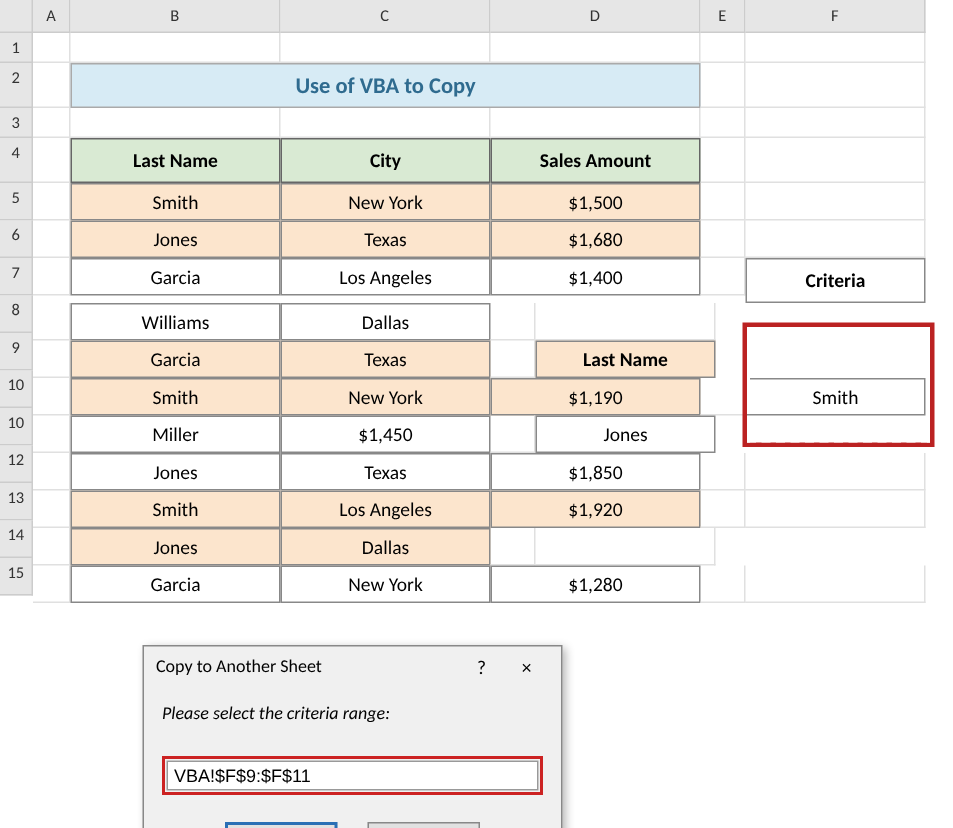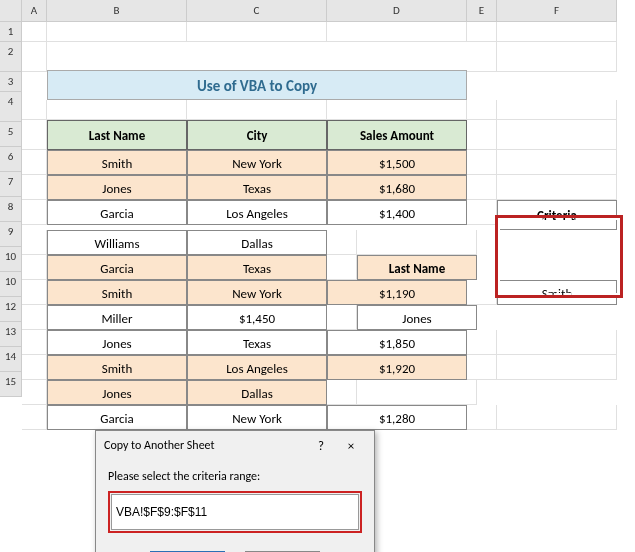--- a/index.html
+++ b/index.html
@@ -15,34 +15,34 @@
 .colhdr { background: #e6e6e6; color: #333; text-align: center; font-size: 11px; border-right: 1px solid #ccc; border-bottom: 1px solid #ccc; line-height: 22px; }
 .colA { width: 25px; }
 .colB { width: 140px; }
 .colC { width: 140px; }
 .colD { width: 140px; }
 .colE { width: 30px; }
 .colF { width: 120px; }
 .grid { position: absolute; left: 22px; top: 22px; }
 .gridrow { display: flex; }
 .cell { height: 20px; border-right: 1px solid #e0e0e0; border-bottom: 1px solid #e0e0e0; }
-.titlecell { background: #d7ebf5; color: #2f6b8f; font-weight: bold; font-size: 15px; text-align: center; line-height: 30px; height: 30px; width: 420px; border: 1px solid #aaa; margin-top: 28px; }
+.titlecell { background: #d7ebf5; color: #2f6b8f; font-weight: bold; font-size: 15px; text-align: center; line-height: 30px; height: 30px; width: 420px; border: 1px solid #aaa; }
 .hdrcell { background: #d9ead3; font-weight: bold; text-align: center; height: 30px; line-height: 30px; border: 1px solid #666; }
 .datacell { text-align: center; height: 25px; line-height: 25px; border: 1px solid #888; }
 .alt { background: #fce5cd; }
 .critbox { height: 30px; line-height: 30px; text-align: center; border: 1px solid #888; font-weight: bold; width: 120px; }
 .crithdr { background: #fce5cd; font-weight: bold; }
 .marquee { position: absolute; border: 3px solid #b22; outline: 2px dashed #fff; outline-offset: -5px; }
 .dialog { position: absolute; left: 95px; top: 430px; width: 280px; background: #f0f0f0; border: 1px solid #888; box-shadow: 2px 2px 6px rgba(0,0,0,.3); font-size: 12px; }
 .dlgtitle { display: flex; align-items: center; height: 28px; padding: 0 8px; }
 .dlgtitle .t { flex: 1; }
 .dlghelp, .dlgclose { width: 30px; text-align: center; font-size: 13px; cursor: default; }
 .dlgbody { padding: 10px 12px; }
-.dlglabel { margin-bottom: 8px; }
-.dlginput { width: 100%; height: 20px; padding: 17px 4px; font-size: 12px; border: 1px solid #999; border-left: 2px solid #b22; border-top: 2px solid #b22; border-right: 2px solid #b22; border-bottom: 2px solid #b22; outline: none; }
+.dlglabel { margin-bottom: 21px; font-style: italic; }
+.dlginput { width: 100%; height: 20px; padding: 1px 4px; font-size: 12px; border: 1px solid #999; border-left: 2px solid #b22; border-top: 2px solid #b22; border-right: 2px solid #b22; border-bottom: 2px solid #b22; outline: none; }
 .inputwrap { border: 2px solid #c22; padding: 1px; }
 .dlgbtns { display: flex; justify-content: center; gap: 20px; padding: 8px 0 12px; position: relative; }
 .dlgbtn { width: 75px; height: 22px; background: #e1e1e1; border: 1px solid #888; font-size: 12px; cursor: default; }
 .dlgbtn.ok { border: 2px solid #2a6fb5; }
 .arrow { position: absolute; left: 55px; top: 10px; color: #d22; font-size: 20px; font-weight: bold; }
 </style>
 </head>
 <body>
 
 <div class="colhdrs">

